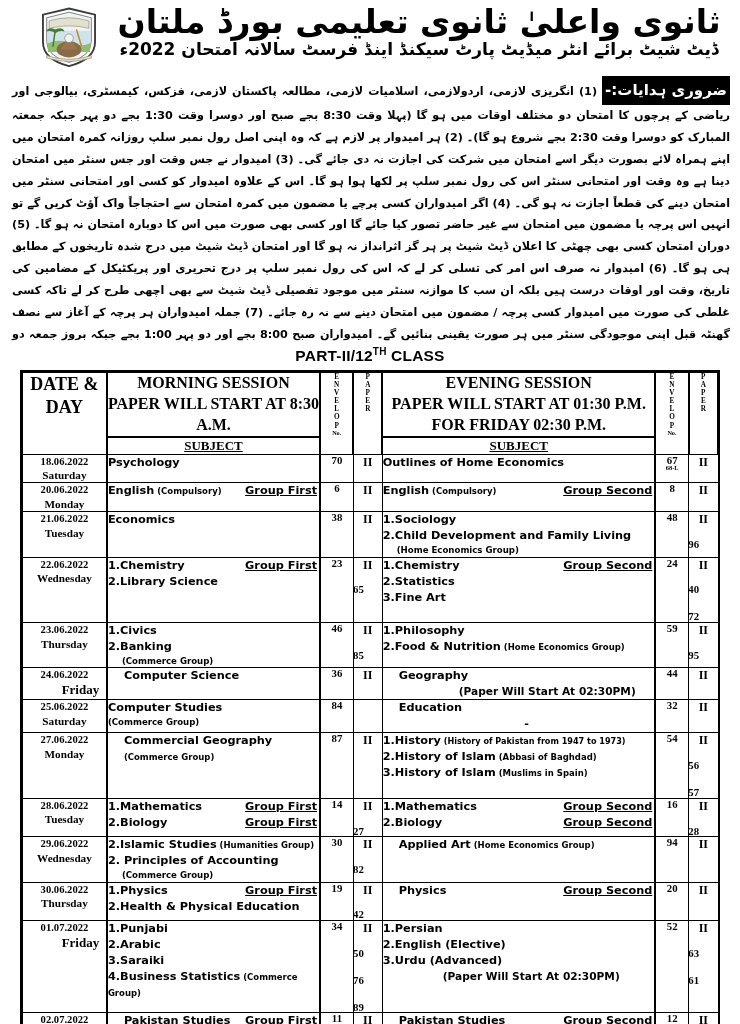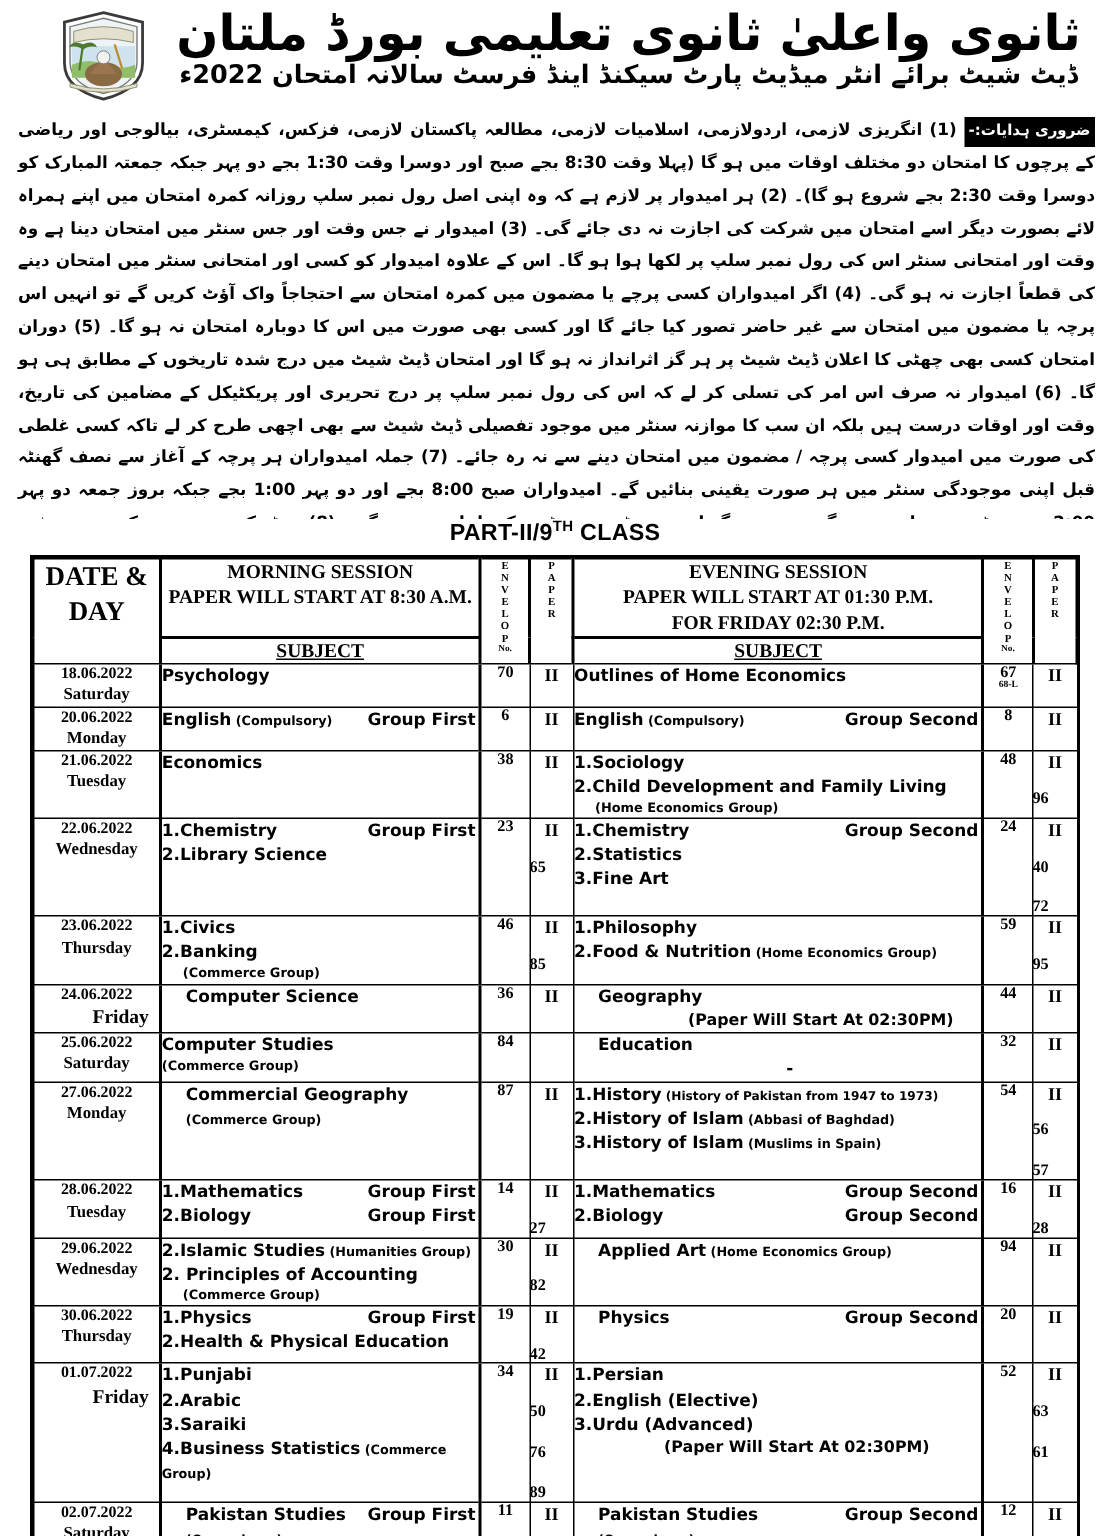--- a/index.html
+++ b/index.html
@@ -59,21 +59,21 @@
     height: 272px;
     overflow: hidden;
     font-weight: 600;
   }
   .instructions .lbl {
     display: inline-block;
     background: #000;
     color: #fff;
     padding: 0 3px;
     font-weight: bold;
-    font-size: 10px;
+    font-size: 15px;
   }
   .instructions .seg { }
 
   
   .part-title {
     text-align: center;
     font-family: "Liberation Sans", sans-serif;
     font-weight: bold;
     font-size: 15.5px;
     letter-spacing: 0.2px;
@@ -114,21 +114,21 @@
     font-weight: bold;
     font-size: 18px;
     line-height: 1.25;
     vertical-align: middle;
     border-right: 2.5px solid #000 !important;
   }
   .hd-session {
     text-align: center;
     font-family: "Liberation Serif", serif;
     font-weight: bold;
-    font-size: 13px;
+    font-size: 16px;
     line-height: 1.3;
     padding: 4px 2px 2px 2px;
     border-bottom: 2.5px solid #000 !important;
   }
   .hd-session .l2 { display:block; }
   .hd-session .l3 { display:block; }
   .hd-subject {
     text-align: center;
     font-family: "Liberation Serif", serif;
     font-weight: bold;
@@ -168,21 +168,21 @@
 
   .c-sub {
     font-family: "DejaVu Sans", sans-serif;
     font-size: 11.3px;
     font-weight: bold;
     padding: 3px 6px 4px 6px;
     line-height: 1.42;
   }
   .c-sub.indent { padding-left: 16px; }
   .c-sub .ln { display: block; position: relative; }
-  .c-sub .grp { float: right; font-weight: bold; padding-right: 2px; }
+  .c-sub .grp { float: right; font-weight: bold; padding-right: 2px; text-decoration: underline; }
   .c-sub .note { font-size: 8.5px; font-weight: bold; }
   .c-sub .note2 { font-size: 8.1px; font-weight: bold; }
   .c-sub .sub-note {
     display:block; font-size: 8.6px; font-weight:bold; padding-left: 14px;
   }
   .c-sub .centered { display:block; text-align:center; }
   .c-sub .rightish { display:block; padding-left: 60px; font-size: 10.6px; }
 
   .c-env {
     text-align: center;
@@ -233,21 +233,21 @@
     <div class="urdu-subtitle">ڈیٹ شیٹ برائے انٹر میڈیٹ پارٹ سیکنڈ اینڈ فرسٹ سالانہ امتحان 2022ء</div>
   </div>
 </div>
 
 <div class="instructions">
   <span class="lbl">ضروری ہدایات:-</span>
   <span class="seg">(1) انگریزی لازمی، اردولازمی، اسلامیات لازمی، مطالعہ پاکستان لازمی، فزکس، کیمسٹری، بیالوجی اور ریاضی کے پرچوں کا امتحان دو مختلف اوقات میں ہو گا (پہلا وقت 8:30 بجے صبح اور دوسرا وقت 1:30 بجے دو پہر جبکہ جمعتہ المبارک کو دوسرا وقت 2:30 بجے شروع ہو گا)۔ (2) ہر امیدوار پر لازم ہے کہ وہ اپنی اصل رول نمبر سلپ روزانہ کمرہ امتحان میں اپنے ہمراہ لائے بصورت دیگر اسے امتحان میں شرکت کی اجازت نہ دی جائے گی۔ (3) امیدوار نے جس وقت اور جس سنٹر میں امتحان دینا ہے وہ وقت اور امتحانی سنٹر اس کی رول نمبر سلپ پر لکھا ہوا ہو گا۔ اس کے علاوہ امیدوار کو کسی اور امتحانی سنٹر میں امتحان دینے کی قطعاً اجازت نہ ہو گی۔ (4) اگر امیدواران کسی پرچے یا مضمون میں کمرہ امتحان سے احتجاجاً واک آؤٹ کریں گے تو انہیں اس پرچہ یا مضمون میں امتحان سے غیر حاضر تصور کیا جائے گا اور کسی بھی صورت میں اس کا دوبارہ امتحان نہ ہو گا۔ (5) دوران امتحان کسی بھی چھٹی کا اعلان ڈیٹ شیٹ پر ہر گز اثرانداز نہ ہو گا اور امتحان ڈیٹ شیٹ میں درج شدہ تاریخوں کے مطابق ہی ہو گا۔ (6) امیدوار نہ صرف اس امر کی تسلی کر لے کہ اس کی رول نمبر سلپ پر درج تحریری اور پریکٹیکل کے مضامین کی تاریخ، وقت اور اوقات درست ہیں بلکہ ان سب کا موازنہ سنٹر میں موجود تفصیلی ڈیٹ شیٹ سے بھی اچھی طرح کر لے تاکہ کسی غلطی کی صورت میں امیدوار کسی پرچہ / مضمون میں امتحان دینے سے نہ رہ جائے۔ (7) جملہ امیدواران ہر پرچہ کے آغاز سے نصف گھنٹہ قبل اپنی موجودگی سنٹر میں ہر صورت یقینی بنائیں گے۔ امیدواران صبح 8:00 بجے اور دو پہر 1:00 بجے جبکہ بروز جمعہ دو پہر 2:00 بجے سنٹر میں حاضر ہوں گے بصورت دیگر انہیں سنٹر میں بیٹھنے کی اجازت نہ ہو گی۔ (8) سنٹر کی حدود میں کسی بھی فرد کو موبائل فون کے استعمال کی اجازت نہ ہو گی۔ (9) معروضی پرچہ پہلے اور انشائیہ پرچہ بعد میں حل کیا جائے گا۔ انشائیہ اور معروضی پرچوں پر مقررہ وقت کا اندراج کر دیا گیا ہے جس کے مطابق پرچوں کا اختتام ہو گا۔ ہر پرچہ کے آغاز میں نگران عملہ امیدواران کو پرچہ کے مقررہ وقت سے آگاہ کرے گا۔ (10) پرچہ شروع ہونے سے قبل تمام امیدواران کی تلاشی لی جائے گی۔ (11) امیدواران کو ہدایت کی جاتی ہے کہ وہ اپنی رول نمبر سلپس پر درج پریکٹیکل شیڈول کے مطابق اپنے پریکٹیکلز میں حاضری یقینی بنائیں۔ عدم شمولیت کی صورت میں کسی بھی صورت میں متبادل لیبارٹری میں امتحان دینے کی اجازت نہ دی جائے گی اور تمام تر ذمہ داری امیدوار پر عائد ہو گی۔ (12) امتحانی سنٹرز میں دفعہ 144 نافذ ہے لہٰذا غیر متعلقہ افراد کا داخلہ ممنوع ہے۔ مزید یہ کہ امتحان میں ناجائز ذرائع کا استعمال مال پریکٹسیز ایکٹ 1999 کے تحت قابل تعزیر جرم ہے۔</span>
 </div>
 
 <div class="part-title">
-  <span>PART-II/9</span><sup>TH</sup><span> CLASS</span>
+  <span>PART-II/12</span><sup>TH</sup><span> CLASS</span>
 </div>
 
 <div class="sheet">
   <table class="dt">
     <colgroup>
       <col class="c-date">
         <col class="c-msub">
         <col class="c-menv">
         <col class="c-mpap">
       <col class="c-esub">

